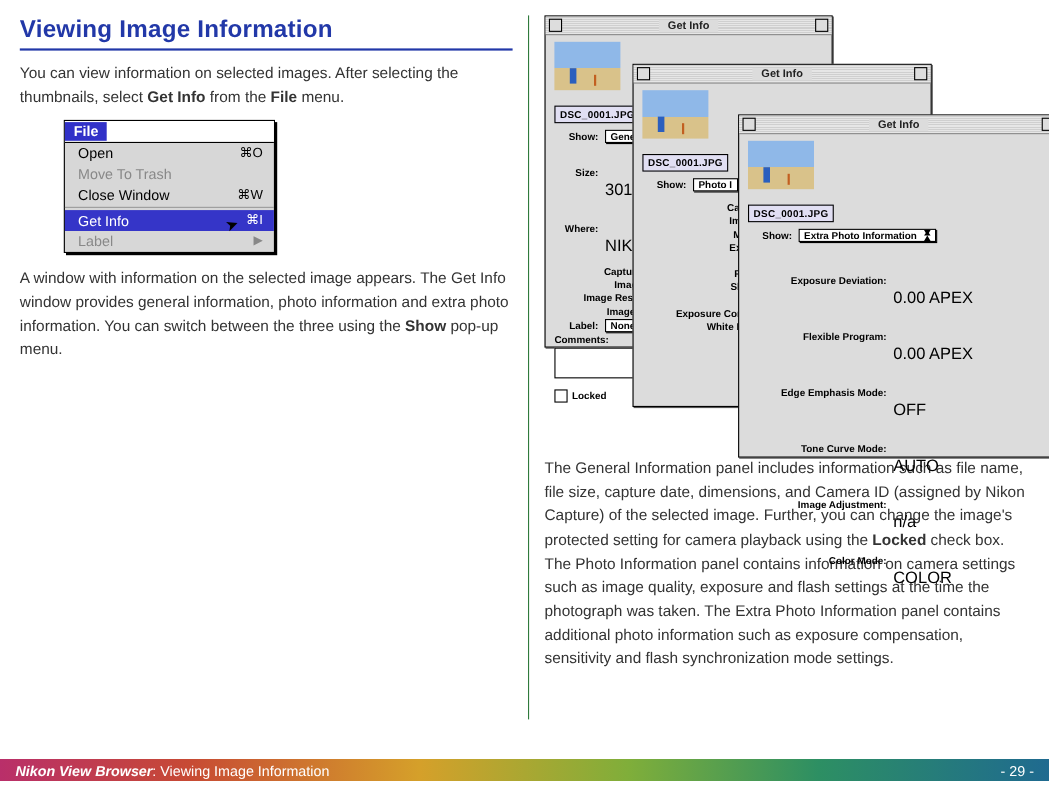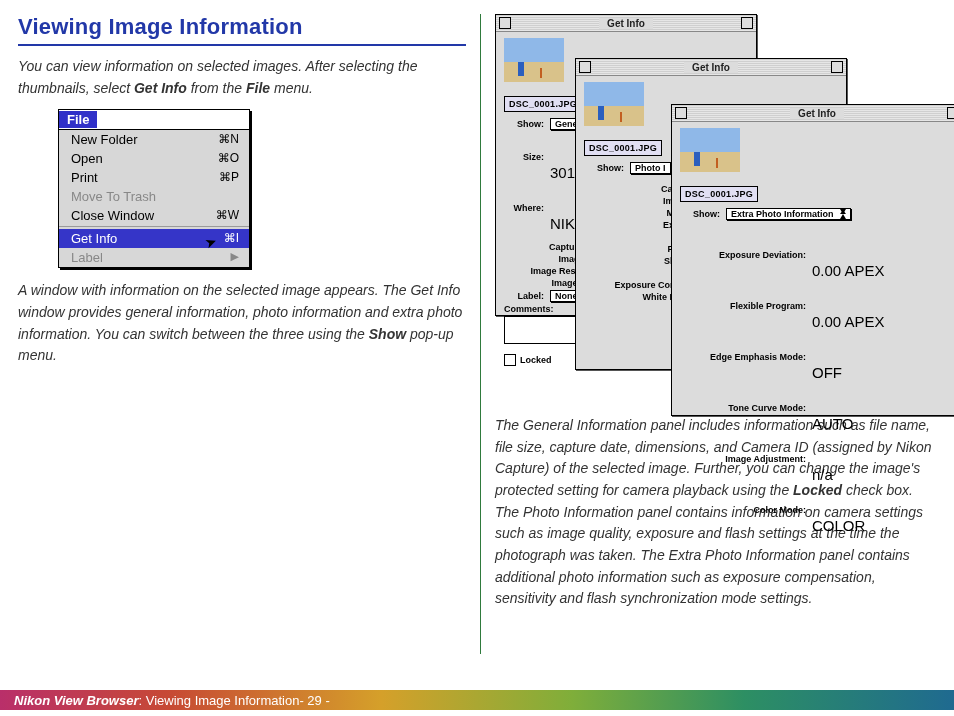--- a/index.html
+++ b/index.html
@@ -45,21 +45,20 @@
   }
   .title-rule {
     border-top: 2px solid #2238a8;
     margin-bottom: 10px;
   }
   .body-text {
     font-size: 14px;
     line-height: 1.55;
     color: #333;
     margin: 0 0 10px 0;
-    font-style: italic;
   }
   b { font-weight: bold; }
 
   
   .file-menu {
     width: 190px;
     margin: 6px 0 12px 40px;
     font-family: "Chicago", "Geneva", sans-serif;
     background: #d7d7d7;
     box-shadow: 2px 2px 0 #000;
@@ -233,21 +232,21 @@
   .footer {
     position: absolute;
     left: 0; right: 0; bottom: 6px;
     height: 20px;
     background: linear-gradient(90deg, #b92f6a 0%, #c74a34 18%, #d5a02a 40%, #7fae3a 60%, #2d8f63 78%, #1f6a90 100%);
     color: #fff;
     display: flex;
     align-items: center;
     padding: 0 14px;
     font-size: 13px;
-    justify-content: flex-start;
+    justify-content: space-between;
   }
   .footer .left .bold-italic { font-style: italic; font-weight: bold; }
   .footer .right { font-size: 13px; }
 </style>
 </head>
 <body>
 
 <div class="page">
   <div class="col-left">
     <h1 class="title">Viewing Image Information</h1>
@@ -256,30 +255,22 @@
     <p class="body-text">
       <span>You can view information on selected images.  After selecting the thumbnails, select </span><b>Get Info</b><span> from the </span><b>File</b><span> menu.</span>
     </p>
 
     <div class="file-menu">
       <div class="menubar">
         <span>File</span>
       </div>
       <div id="file-menu-items">
           <div class="menu-item">
-            <span>New Folder</span>
-            <span class="shortcut">⌘N</span>
-          </div>
-          <div class="menu-item">
             <span>Open</span>
             <span class="shortcut">⌘O</span>
-          </div>
-          <div class="menu-item">
-            <span>Print</span>
-            <span class="shortcut">⌘P</span>
           </div>
           <div class="menu-item disabled">
             <span>Move To Trash</span>
             <span class="shortcut"></span>
           </div>
           <div class="menu-item sep-after">
             <span>Close Window</span>
             <span class="shortcut">⌘W</span>
           </div>
           <div class="menu-item selected" style="position: relative;">

